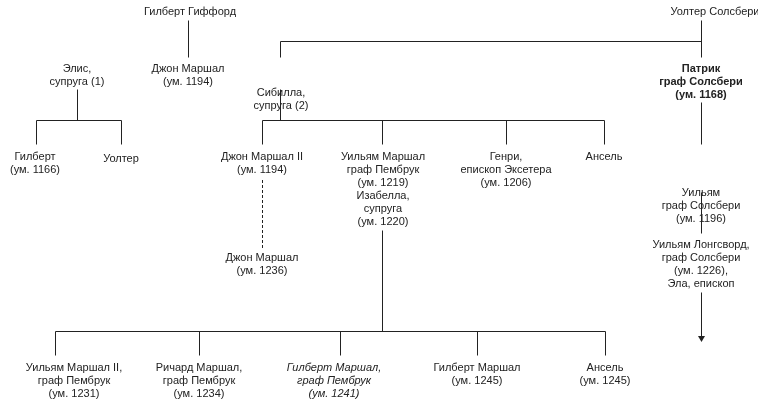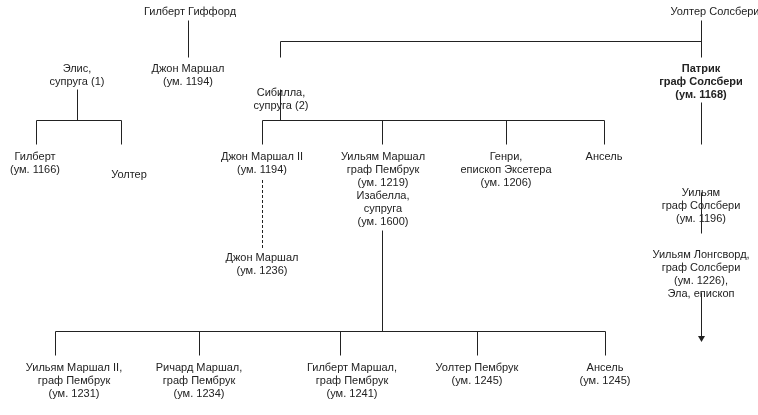--- a/index.html
+++ b/index.html
@@ -62,74 +62,74 @@
     </div>
     <div class="node" style="left: 701px; top: 62px; font-weight: bold;">
       <span>Патрик</span>
       <span>граф Солсбери</span>
       <span>(ум. 1168)</span>
     </div>
     <div class="node" style="left: 35px; top: 150px;">
       <span>Гилберт</span>
       <span>(ум. 1166)</span>
     </div>
-    <div class="node" style="left: 121px; top: 168px; margin-left: 8px;">
+    <div class="node" style="left: 121px; top: 152px;">
       <span>Уолтер</span>
     </div>
     <div class="node" style="left: 262px; top: 150px;">
       <span>Джон Маршал II</span>
       <span>(ум. 1194)</span>
     </div>
     <div class="node" style="left: 383px; top: 150px;">
       <span>Уильям Маршал</span>
       <span>граф Пембрук</span>
       <span>(ум. 1219)</span>
       <span>Изабелла,</span>
       <span>супруга</span>
-      <span>(ум. 1600)</span>
+      <span>(ум. 1220)</span>
     </div>
     <div class="node" style="left: 506px; top: 150px;">
       <span>Генри,</span>
       <span>епископ Эксетера</span>
       <span>(ум. 1206)</span>
     </div>
     <div class="node" style="left: 604px; top: 150px;">
       <span>Ансель</span>
     </div>
     <div class="node" style="left: 701px; top: 150px; margin-top: 36px;">
       <span>Уильям</span>
       <span>граф Солсбери</span>
       <span>(ум. 1196)</span>
     </div>
     <div class="node" style="left: 262px; top: 251px;">
       <span>Джон Маршал</span>
       <span>(ум. 1236)</span>
     </div>
-    <div class="node" style="left: 701px; top: 248px;">
+    <div class="node" style="left: 701px; top: 238px;">
       <span>Уильям Лонгсворд,</span>
       <span>граф Солсбери</span>
       <span>(ум. 1226),</span>
       <span>Эла, епископ</span>
     </div>
     <div class="node" style="left: 55px; top: 361px; margin-left: 19px;">
       <span>Уильям Маршал II,</span>
       <span>граф Пембрук</span>
       <span>(ум. 1231)</span>
     </div>
     <div class="node" style="left: 199px; top: 361px;">
       <span>Ричард Маршал,</span>
       <span>граф Пембрук</span>
       <span>(ум. 1234)</span>
     </div>
-    <div class="node" style="left: 352px; top: 361px;">
+    <div class="node" style="left: 334px; top: 361px; font-style: italic;">
       <span>Гилберт Маршал,</span>
       <span>граф Пембрук</span>
       <span>(ум. 1241)</span>
     </div>
     <div class="node" style="left: 477px; top: 361px;">
-      <span>Уолтер Пембрук</span>
+      <span>Гилберт Маршал</span>
       <span>(ум. 1245)</span>
     </div>
     <div class="node" style="left: 605px; top: 361px;">
       <span>Ансель</span>
       <span>(ум. 1245)</span>
     </div>
   </div>
 
 </body></html>

